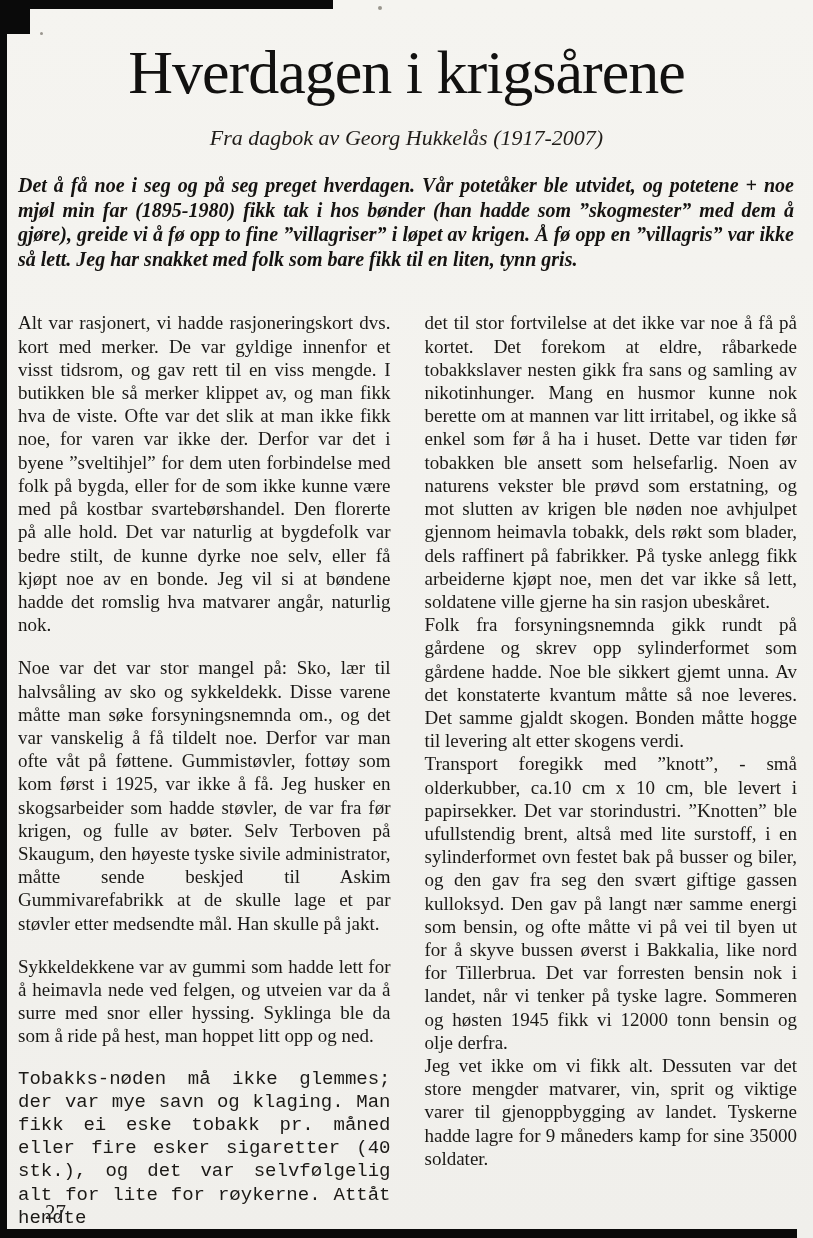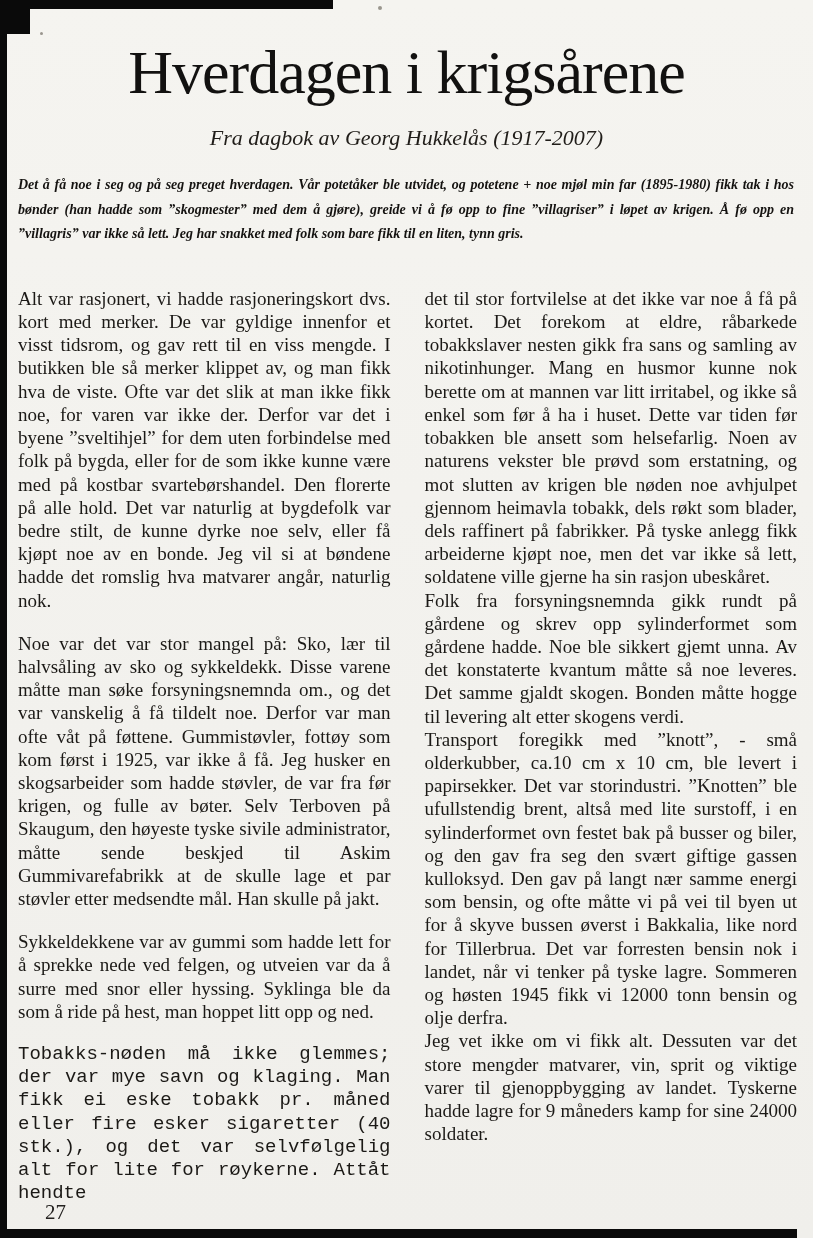--- a/index.html
+++ b/index.html
@@ -37,21 +37,21 @@
     margin-top: 20px;
     font-style: italic;
     font-size: 22px;
     text-align: center;
     color: #201d19;
   }
   .intro {
     margin: 22px 19px 0 18px;
     font-weight: bold;
     font-style: italic;
-    font-size: 14px;
+    font-size: 20px;
     line-height: 24.6px;
     text-align: justify;
     color: #151311;
   }
   .cols {
     display: flex;
     gap: 34px;
     margin: 40px 16px 0 18px;
   }
   .col { flex: 1 1 0; min-width: 0; }
@@ -86,26 +86,26 @@
   <h1 class="title">Hverdagen i krigsårene</h1>
 
   <div class="subtitle">Fra dagbok av Georg Hukkelås (1917-2007)</div>
 
   <p class="intro">Det å få noe i seg og på seg preget hverdagen. Vår potetåker ble utvidet, og potetene + noe mjøl min far (1895-1980) fikk tak i hos bønder (han hadde som ”skogmester” med dem å gjøre), greide vi å fø opp to fine ”villagriser” i løpet av krigen. Å fø opp en ”villagris” var ikke så lett. Jeg har snakket med folk som bare fikk til en liten, tynn gris.</p>
 
   <div class="cols">
     <div class="col left">
       <p>Alt var rasjonert, vi hadde rasjoneringskort dvs. kort med merker. De var gyldige innenfor et visst tidsrom, og gav rett til en viss mengde. I butikken ble så merker klippet av, og man fikk hva de viste. Ofte var det slik at man ikke fikk noe, for varen var ikke der. Derfor var det i byene ”sveltihjel” for dem uten forbindelse med folk på bygda, eller for de som ikke kunne være med på kostbar svartebørshandel. Den florerte på alle hold. Det var naturlig at bygdefolk var bedre stilt, de kunne dyrke noe selv, eller få kjøpt noe av en bonde. Jeg vil si at bøndene hadde det romslig hva matvarer angår, naturlig nok.</p>
       <p>Noe var det var stor mangel på: Sko, lær til halvsåling av sko og sykkeldekk. Disse varene måtte man søke forsyningsnemnda om., og det var vanskelig å få tildelt noe. Derfor var man ofte våt på føttene. Gummistøvler, fottøy som kom først i 1925, var ikke å få. Jeg husker en skogsarbeider som hadde støvler, de var fra før krigen, og fulle av bøter. Selv Terboven på Skaugum, den høyeste tyske sivile administrator, måtte sende beskjed til Askim Gummivarefabrikk at de skulle lage et par støvler etter medsendte mål. Han skulle på jakt.</p>
-      <p>Sykkeldekkene var av gummi som hadde lett for å sprekke nede ved felgen, og utveien var da å surre med snor eller hyssing. Syklinga ble da som å ride på hest, man hoppet litt opp og ned.</p>
+      <p>Sykkeldekkene var av gummi som hadde lett for å heimavla nede ved felgen, og utveien var da å surre med snor eller hyssing. Syklinga ble da som å ride på hest, man hoppet litt opp og ned.</p>
       <p>Tobakks-nøden må ikke glemmes; der var mye savn og klaging. Man fikk ei eske tobakk pr. måned eller fire esker sigaretter (40 stk.), og det var selvfølgelig alt for lite for røykerne. Attåt hendte</p>
     </div>
     <div class="col right">
       <p>det til stor fortvilelse at det ikke var noe å få på kortet. Det forekom at eldre, råbarkede tobakkslaver nesten gikk fra sans og samling av nikotinhunger. Mang en husmor kunne nok berette om at mannen var litt irritabel, og ikke så enkel som før å ha i huset. Dette var tiden før tobakken ble ansett som helsefarlig. Noen av naturens vekster ble prøvd som erstatning, og mot slutten av krigen ble nøden noe avhjulpet gjennom heimavla tobakk, dels røkt som blader, dels raffinert på fabrikker. På tyske anlegg fikk arbeiderne kjøpt noe, men det var ikke så lett, soldatene ville gjerne ha sin rasjon ubeskåret.</p>
       <p>Folk fra forsyningsnemnda gikk rundt på gårdene og skrev opp sylinderformet som gårdene hadde. Noe ble sikkert gjemt unna. Av det konstaterte kvantum måtte så noe leveres. Det samme gjaldt skogen. Bonden måtte hogge til levering alt etter skogens verdi.</p>
       <p>Transport foregikk med ”knott”, - små olderkubber, ca.10 cm x 10 cm, ble levert i papirsekker. Det var storindustri. ”Knotten” ble ufullstendig brent, altså med lite surstoff, i en sylinderformet ovn festet bak på busser og biler, og den gav fra seg den svært giftige gassen kulloksyd. Den gav på langt nær samme energi som bensin, og ofte måtte vi på vei til byen ut for å skyve bussen øverst i Bakkalia, like nord for Tillerbrua. Det var forresten bensin nok i landet, når vi tenker på tyske lagre. Sommeren og høsten 1945 fikk vi 12000 tonn bensin og olje derfra.</p>
-      <p>Jeg vet ikke om vi fikk alt. Dessuten var det store mengder matvarer, vin, sprit og viktige varer til gjenoppbygging av landet. Tyskerne hadde lagre for 9 måneders kamp for sine 24000 soldater.</p>
+      <p>Jeg vet ikke om vi fikk alt. Dessuten var det store mengder matvarer, vin, sprit og viktige varer til gjenoppbygging av landet. Tyskerne hadde lagre for 9 måneders kamp for sine 35000 soldater.</p>
     </div>
   </div>
 
   <div class="pageno">27</div>
 
 </div>
 
 </body></html>

